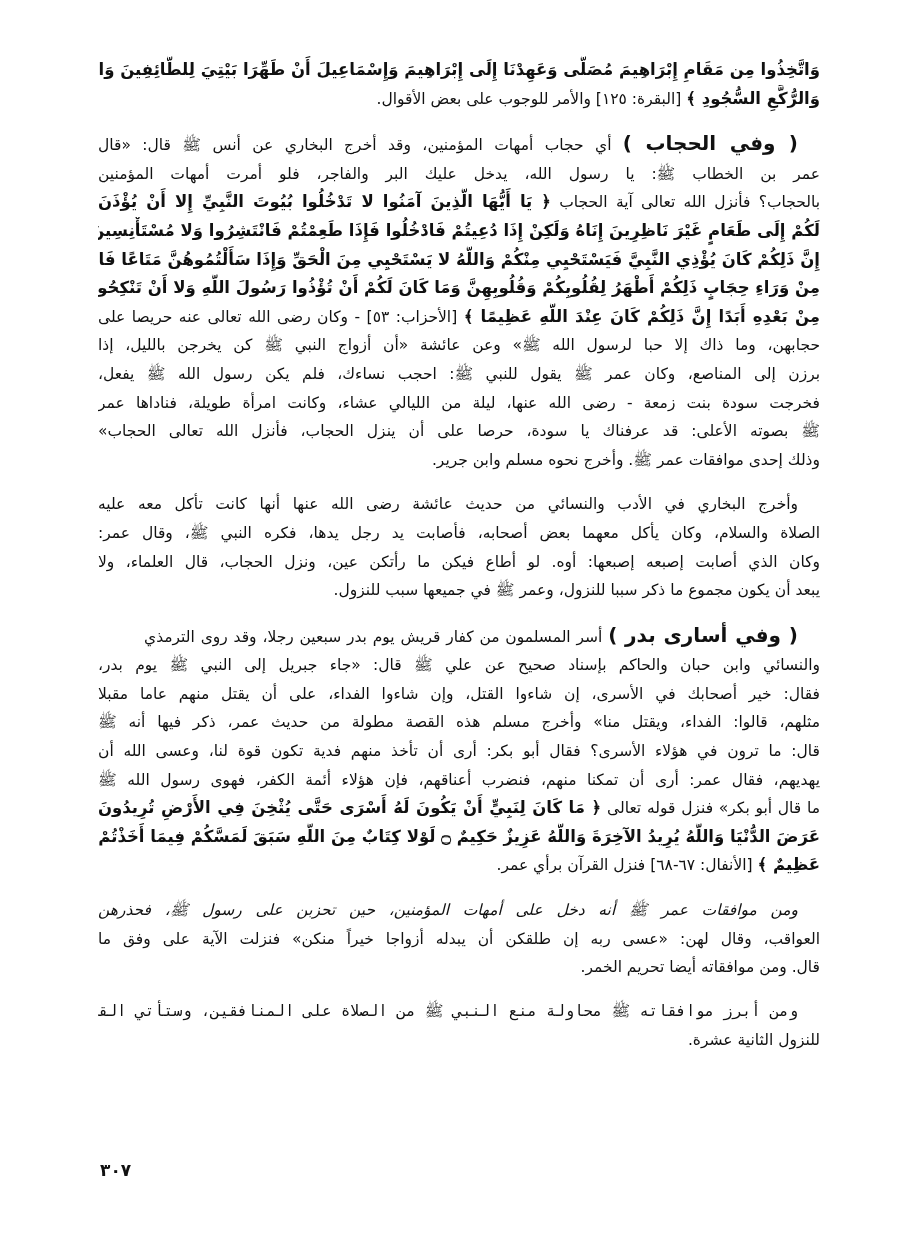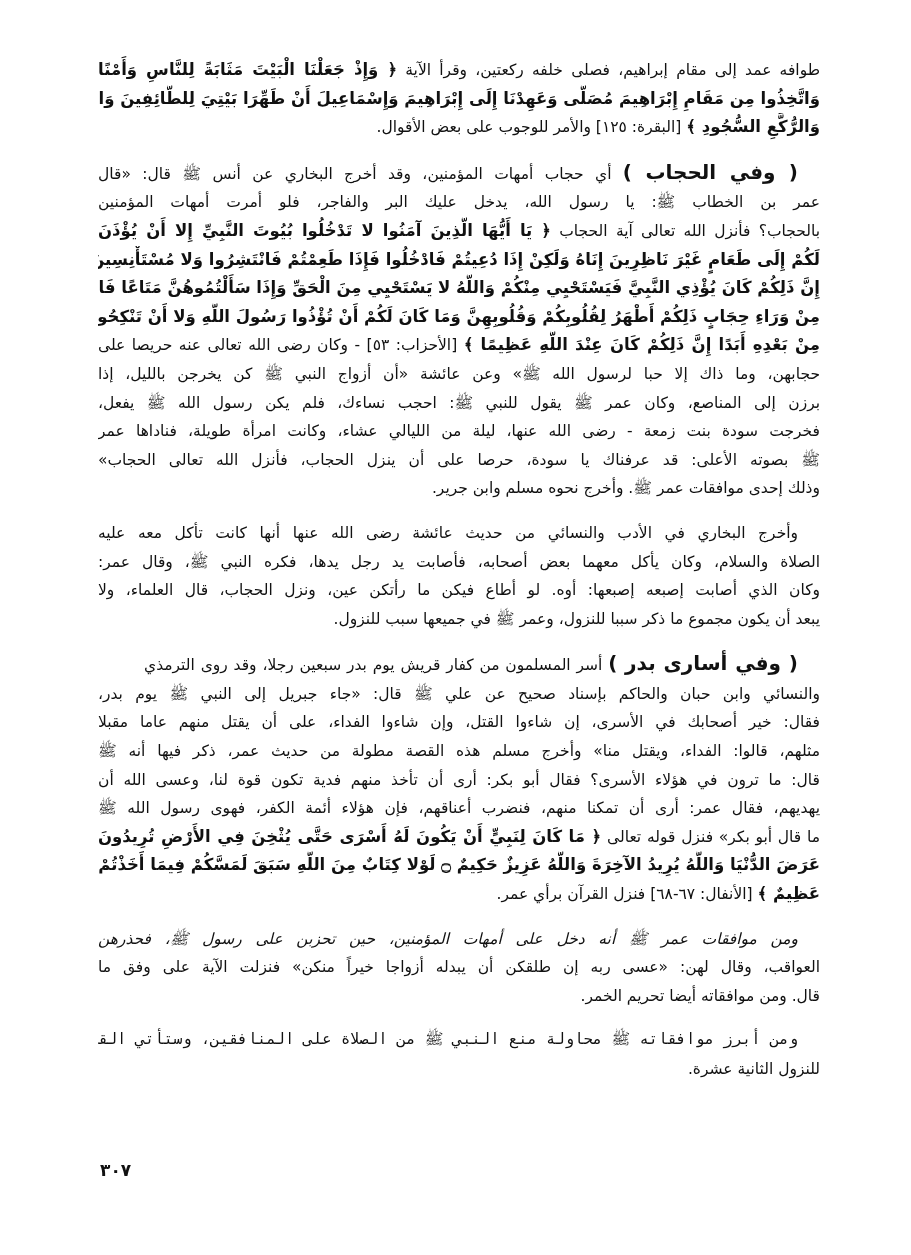--- a/index.html
+++ b/index.html
@@ -16,21 +16,20 @@
   .line.last { text-align-last:right; }
   .page-number { position:absolute; left:100px; top:1160px; font-size:17px;
                  font-weight:bold; direction:rtl; }
 </style>
 </head>
 <body>
 
 <div class="page">
   <div id="content">
       <div class="para">
-        <span class="line"><span>طوافه عمد إلى مقام إبراهيم، فصلى خلفه ركعتين، وقرأ الآية </span><span class="ayah">﴿ وَإِذْ جَعَلْنَا الْبَيْتَ مَثَابَةً لِلنَّاسِ وَأَمْنًا</span></span>
         <span class="line"><span class="ayah">وَاتَّخِذُوا مِن مَقَامِ إِبْرَاهِيمَ مُصَلًّى وَعَهِدْنَا إِلَى إِبْرَاهِيمَ وَإِسْمَاعِيلَ أَنْ طَهِّرَا بَيْتِيَ لِلطَّائِفِينَ وَالْعَاكِفِينَ</span></span>
         <span class="line last"><span class="ayah">وَالرُّكَّعِ السُّجُودِ ﴾</span><span> [البقرة: ١٢٥] والأمر للوجوب على بعض الأقوال.</span></span>
       </div>
       <div class="gap"></div>
       <div class="para">
         <span class="line" style="padding-right: 22px;"><span class="heading">( وفي الحجاب )</span><span> أي حجاب أمهات المؤمنين، وقد أخرج البخاري عن أنس ﷺ قال: «قال</span></span>
         <span class="line"><span>عمر بن الخطاب ﷺ: يا رسول الله، يدخل عليك البر والفاجر، فلو أمرت أمهات المؤمنين</span></span>
         <span class="line"><span>بالحجاب؟ فأنزل الله تعالى آية الحجاب </span><span class="ayah">﴿ يَا أَيُّهَا الَّذِينَ آمَنُوا لا تَدْخُلُوا بُيُوتَ النَّبِيِّ إِلا أَنْ يُؤْذَنَ</span></span>
         <span class="line"><span class="ayah">لَكُمْ إِلَى طَعَامٍ غَيْرَ نَاظِرِينَ إِنَاهُ وَلَكِنْ إِذَا دُعِيتُمْ فَادْخُلُوا فَإِذَا طَعِمْتُمْ فَانْتَشِرُوا وَلا مُسْتَأْنِسِينَ لِحَدِيثٍ</span></span>
         <span class="line"><span class="ayah">إِنَّ ذَلِكُمْ كَانَ يُؤْذِي النَّبِيَّ فَيَسْتَحْيِي مِنْكُمْ وَاللَّهُ لا يَسْتَحْيِي مِنَ الْحَقِّ وَإِذَا سَأَلْتُمُوهُنَّ مَتَاعًا فَاسْأَلُوهُنَّ</span></span>

